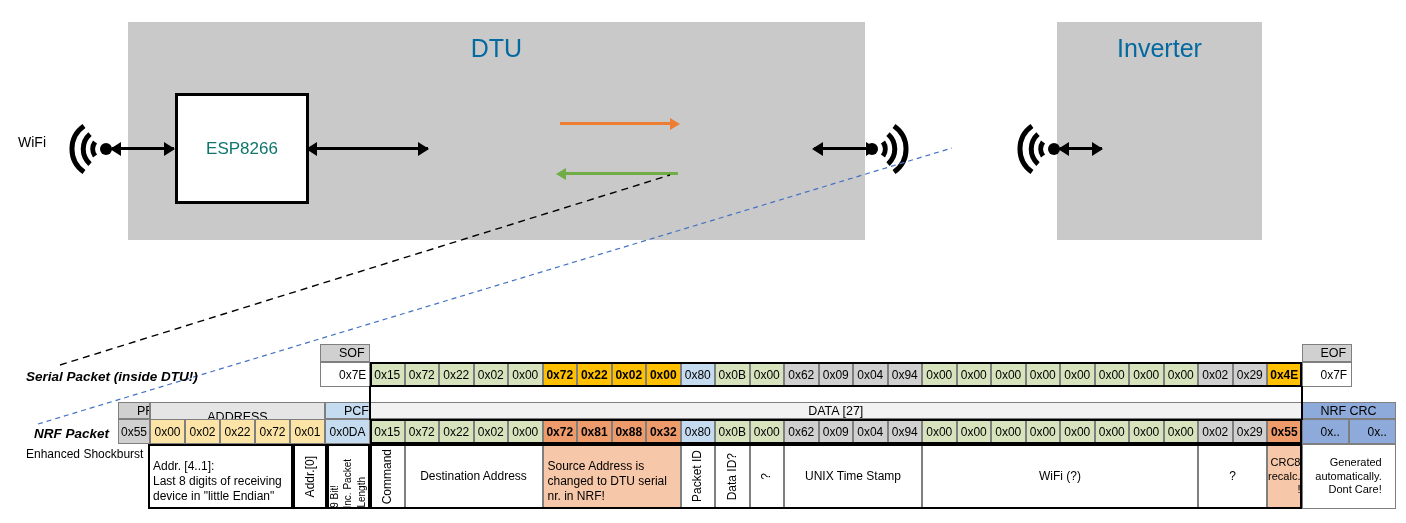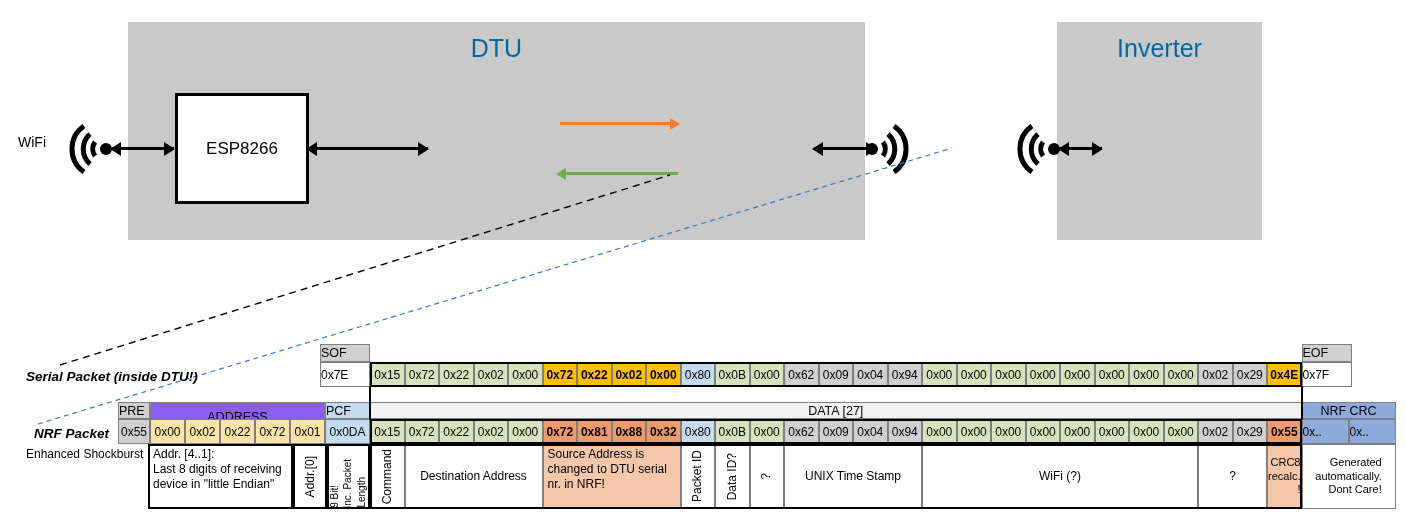--- a/index.html
+++ b/index.html
@@ -6,21 +6,21 @@
   body{width:1406px;height:523px;background:#ffffff;
        font-family:"Liberation Sans",sans-serif;overflow:hidden;position:relative;}
 
   
   #block-diagram{position:absolute;left:0;top:0;width:1406px;height:270px;}
   .enclosure{position:absolute;background:#c9c9c9;}
   .enclosure-title{position:absolute;left:0;right:0;top:12px;text-align:center;
                    font-size:25px;color:#0369a1;}
   .chip{position:absolute;background:#ffffff;border:3px solid #000;
         display:flex;align-items:center;justify-content:center;
-        font-size:17px;color:#000000;}
+        font-size:17px;color:#0f766e;}
   .hline{position:absolute;height:3px;background:#000;}
   .hline.orange{background:#ED7D31;height:3px;}
   .hline.green{background:#70AD47;height:3px;}
   .arrowhead{position:absolute;width:0;height:0;}
   .ah-right{border-top:7px solid transparent;border-bottom:7px solid transparent;
             border-left:11px solid #000;}
   .ah-left{border-top:7px solid transparent;border-bottom:7px solid transparent;
            border-right:11px solid #000;}
   .ah-right.orange{border-left-color:#ED7D31;border-top-width:6px;border-bottom-width:6px;border-left-width:10px;}
   .ah-left.green{border-right-color:#70AD47;border-top-width:6px;border-bottom-width:6px;border-right-width:10px;}
@@ -30,26 +30,26 @@
   
   #callouts{position:absolute;left:0;top:0;width:1406px;height:523px;pointer-events:none;}
 
   
   .pkt-label{position:absolute;font-size:13.5px;font-style:italic;font-weight:bold;color:#000;}
   .pkt-sublabel{position:absolute;font-size:12px;color:#000;}
 
   .cell{position:absolute;box-sizing:border-box;border:1px solid #7f7f7f;
         font-size:12px;color:#000;display:flex;align-items:center;
         justify-content:center;overflow:hidden;white-space:nowrap;}
-  .cell.lefttext{justify-content:flex-start;padding-left:0;}
+  .cell.lefttext{justify-content:flex-start;padding-left:18px;}
   .cell.bold{font-weight:bold;}
   .cell.hdr{font-size:12.5px;}
   .cell.desc{font-size:12px;white-space:normal;line-height:1.25;
              justify-content:center;text-align:right;}
-  .cell.desc.lefttext{justify-content:flex-start;text-align:left;padding:2px 4px;
+  .cell.desc.lefttext{justify-content:flex-start;text-align:left;padding:14px 4px;
              align-items:flex-start;}
   .vert{writing-mode:vertical-rl;transform:rotate(180deg);}
   .thickbox{position:absolute;border:2px solid #000;box-sizing:border-box;
             pointer-events:none;}
   .vline-black{position:absolute;width:2px;background:#000;}
 </style>
 </head>
 <body>
 
 <div id="block-diagram">
@@ -155,21 +155,21 @@
       <div class="cell" style="left: 1094.5px; top: 362px; width: 34.5px; height: 25px; background: rgb(214, 227, 188);">0x00</div>
       <div class="cell" style="left: 1129px; top: 362px; width: 34.5px; height: 25px; background: rgb(214, 227, 188);">0x00</div>
       <div class="cell" style="left: 1163.5px; top: 362px; width: 34.5px; height: 25px; background: rgb(214, 227, 188);">0x00</div>
       <div class="cell" style="left: 1198px; top: 362px; width: 34.5px; height: 25px; background: rgb(208, 208, 208);">0x02</div>
       <div class="cell" style="left: 1232.5px; top: 362px; width: 34.5px; height: 25px; background: rgb(208, 208, 208);">0x29</div>
       <div class="cell bold" style="left: 1267px; top: 362px; width: 34.5px; height: 25px; background: rgb(255, 192, 0);">0x4E</div>
       <div class="cell lefttext hdr" style="left: 1301.5px; top: 344px; width: 50px; height: 18px; background: rgb(208, 208, 208);">EOF</div>
       <div class="cell lefttext" style="left: 1301.5px; top: 362px; width: 50px; height: 25px; background: rgb(255, 255, 255);">0x7F</div>
       <div class="cell lefttext hdr" style="left: 118px; top: 402px; width: 32px; height: 17px; background: rgb(208, 208, 208);">PRE</div>
       <div class="cell" style="left: 118px; top: 419px; width: 32px; height: 25px; background: rgb(208, 208, 208);">0x55</div>
-      <div class="cell hdr" style="left: 150px; top: 402px; width: 175px; height: 29px; background: #8b5cf6;">ADDRESS</div>
+      <div class="cell hdr" style="left: 150px; top: 402px; width: 175px; height: 29px; background: #e5e5e5;">ADDRESS</div>
       <div class="cell" style="left: 150px; top: 419px; width: 35px; height: 25px; background: rgb(252, 228, 166);">0x00</div>
       <div class="cell" style="left: 185px; top: 419px; width: 35px; height: 25px; background: rgb(252, 228, 166);">0x02</div>
       <div class="cell" style="left: 220px; top: 419px; width: 35px; height: 25px; background: rgb(252, 228, 166);">0x22</div>
       <div class="cell" style="left: 255px; top: 419px; width: 35px; height: 25px; background: rgb(252, 228, 166);">0x72</div>
       <div class="cell" style="left: 290px; top: 419px; width: 35px; height: 25px; background: rgb(252, 228, 166);">0x01</div>
       <div class="cell lefttext hdr" style="left: 325px; top: 402px; width: 45px; height: 17px; background: rgb(197, 220, 240);">PCF</div>
       <div class="cell" style="left: 325px; top: 419px; width: 45px; height: 25px; background: rgb(197, 220, 240);">0x0DA</div>
       <div class="cell hdr" style="left: 370px; top: 402px; width: 931.5px; height: 17px; background: rgb(242, 242, 242);">DATA [27]</div>
       <div class="cell" style="left: 370px; top: 419px; width: 34.5px; height: 25px; background: rgb(214, 227, 188);">0x15</div>
       <div class="cell" style="left: 404.5px; top: 419px; width: 34.5px; height: 25px; background: rgb(214, 227, 188);">0x72</div>

